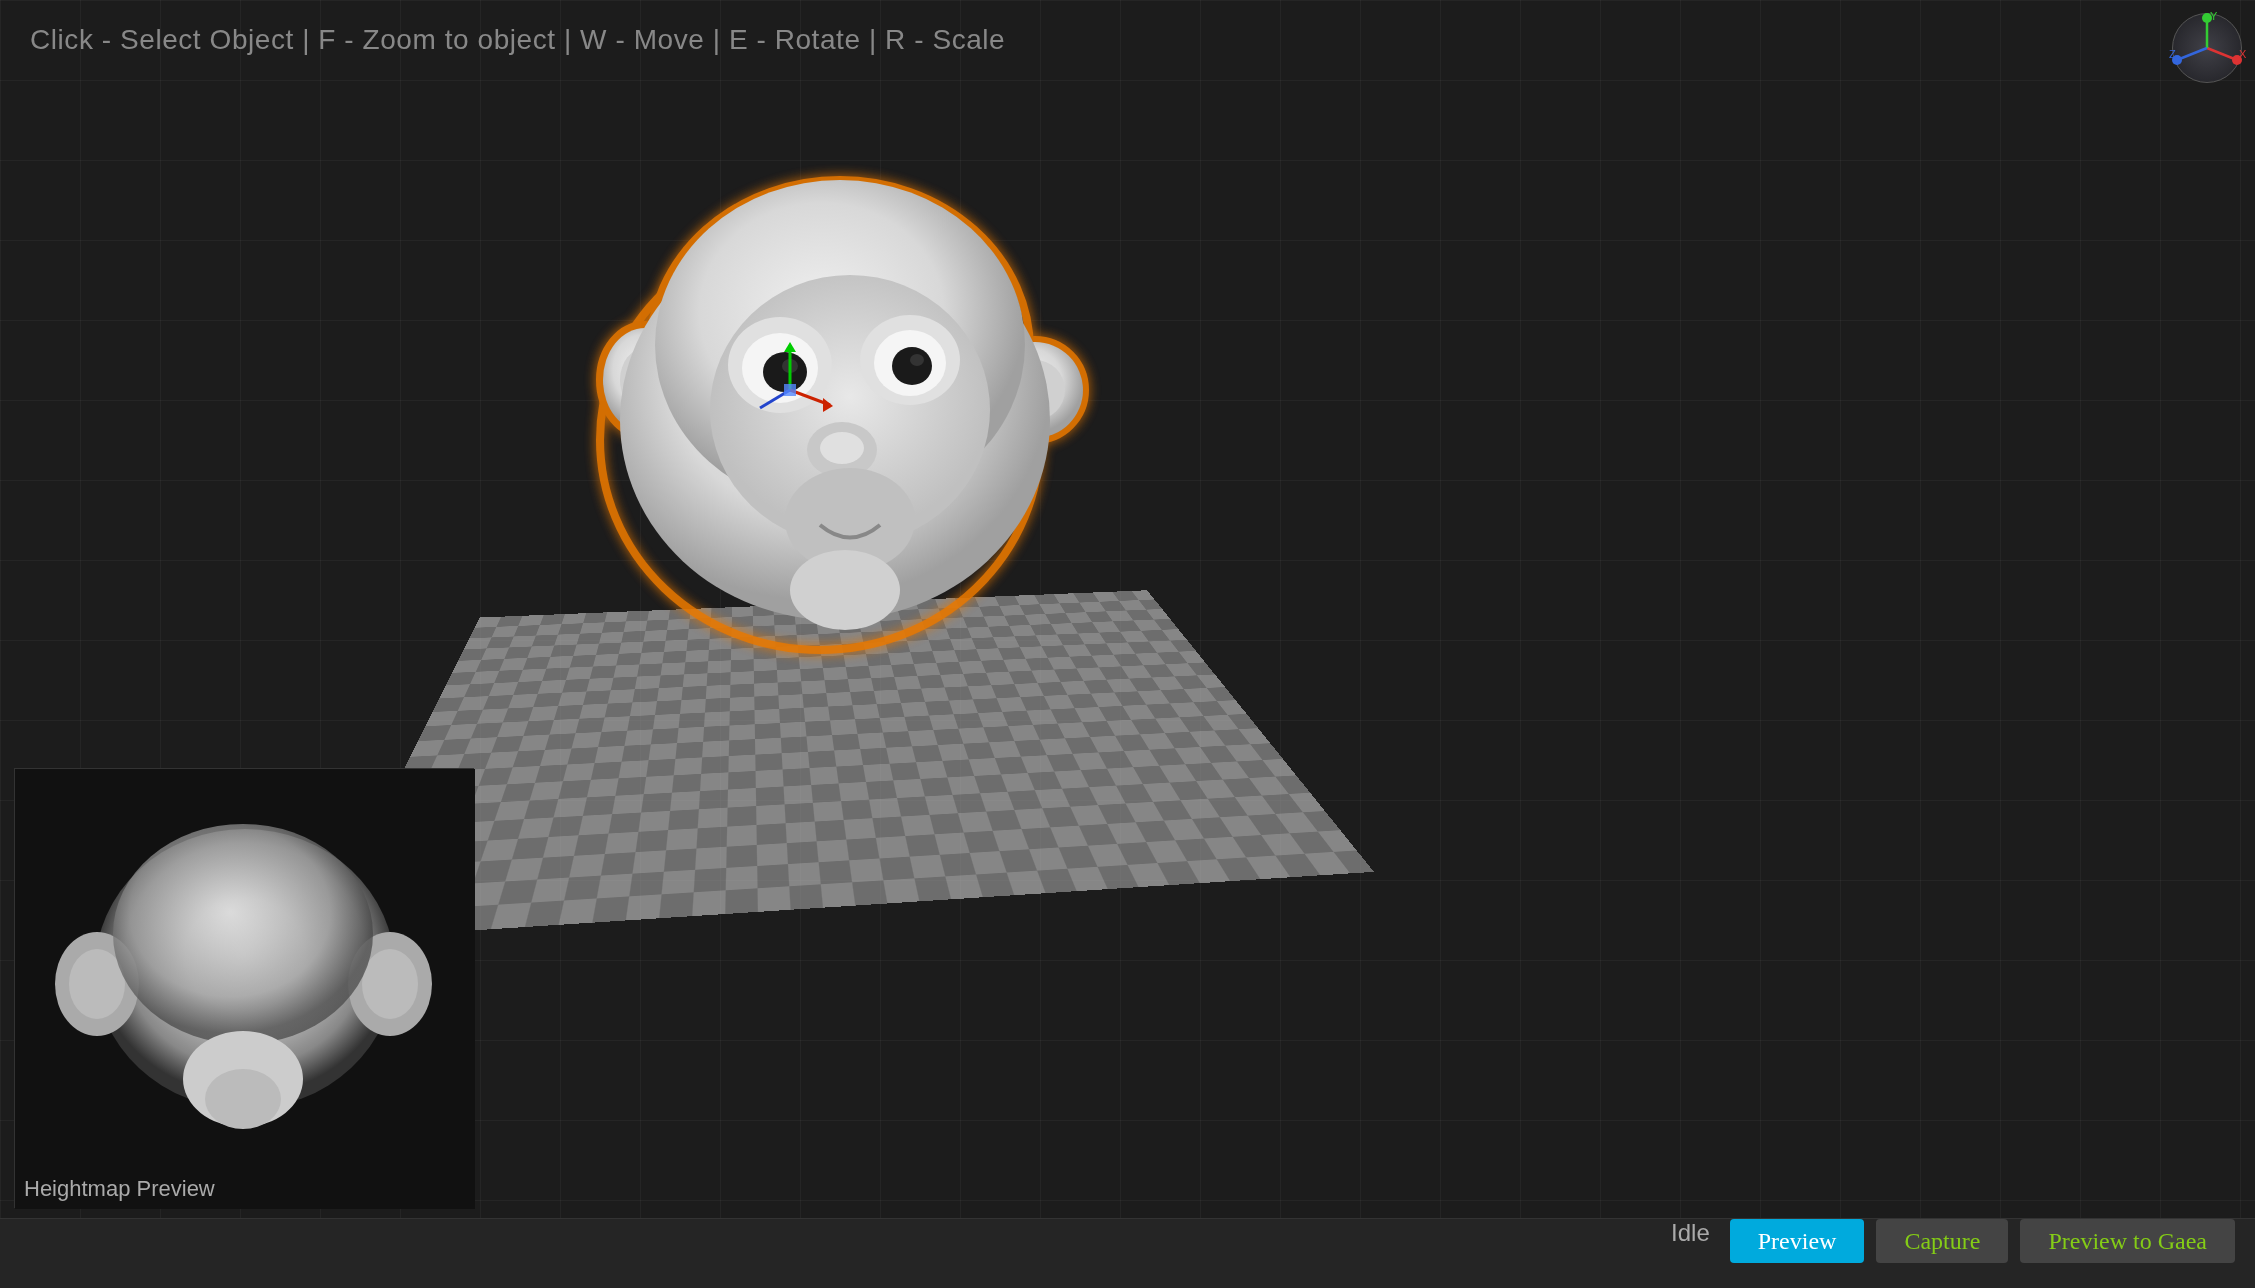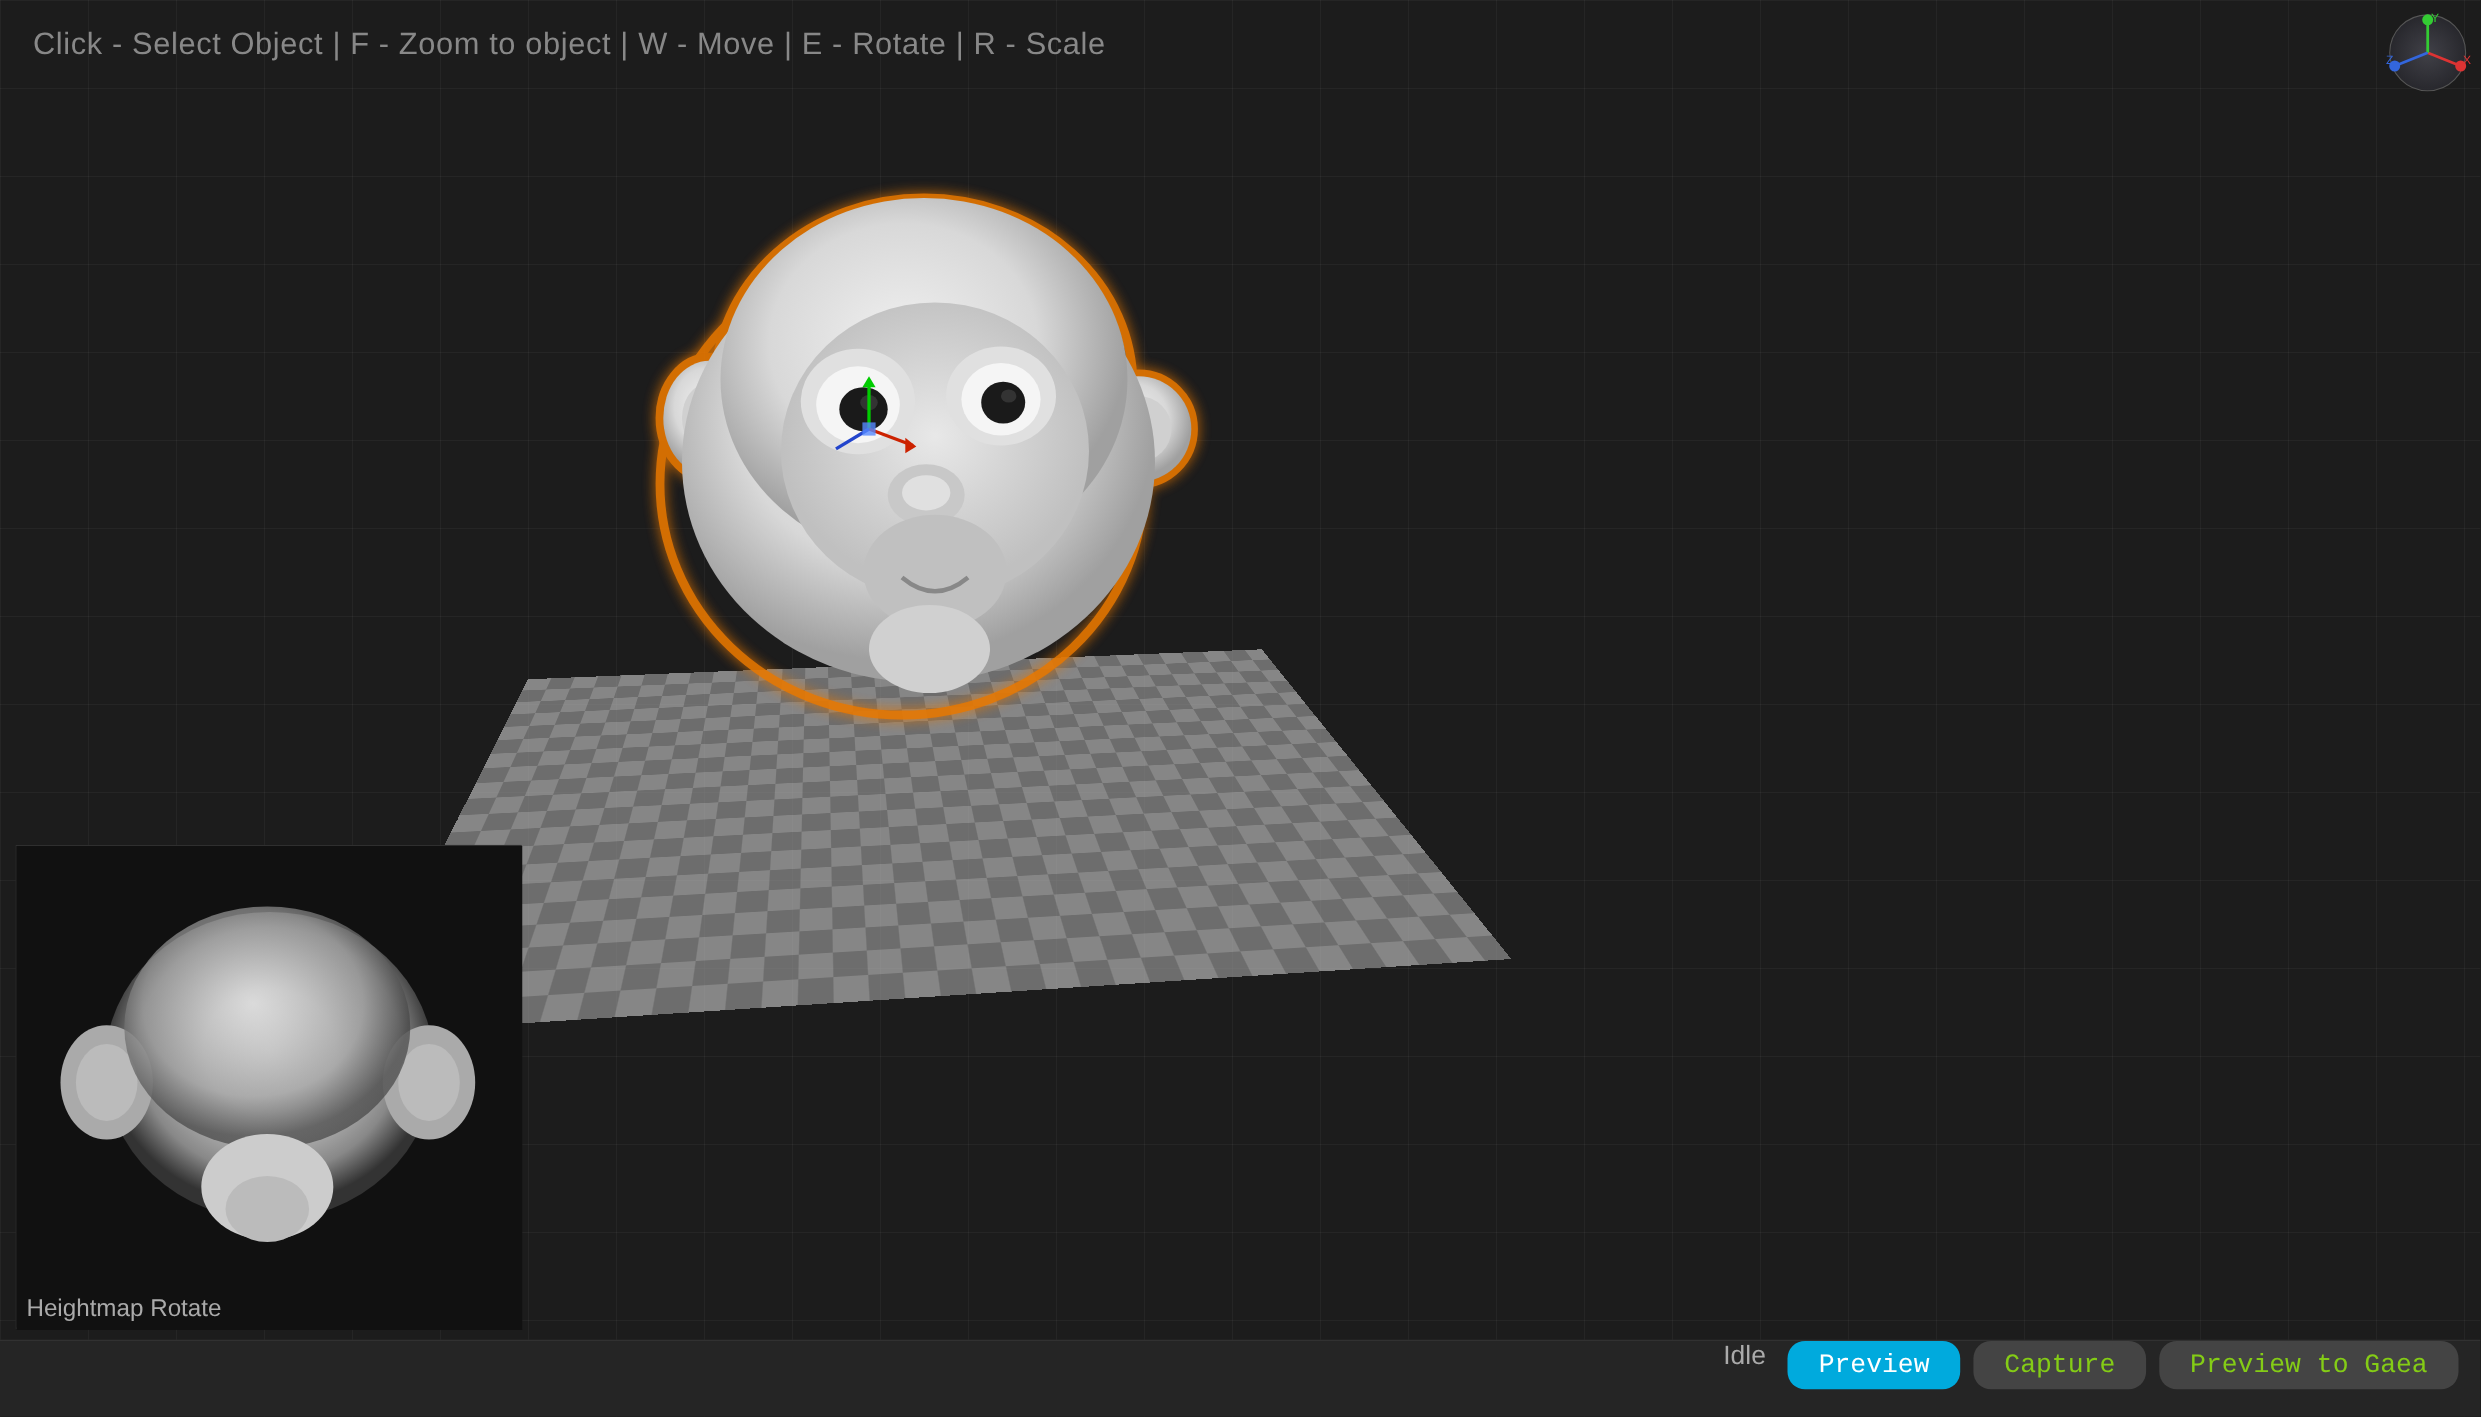--- a/index.html
+++ b/index.html
@@ -98,24 +98,24 @@
     .bottom-label {
       color: #aaa;
       font-size: 24px;
       margin-right: 8px;
     }
 
     .btn {
       height: 44px;
       padding: 0 28px;
       border: none;
-      border-radius: 16px;
+      border-radius: 4px;
       font-size: 24px;
       cursor: pointer;
-      font-family: Liberation Mono, monospace;
+      font-family: Liberation Serif, serif;
     }
 
     .btn-active {
       background: #00aadd;
       color: #fff;
     }
 
     .btn-default {
       background: #444;
       color: #84cc16;
@@ -303,21 +303,21 @@
       <ellipse cx="375" cy="215" rx="28" ry="35" fill="#bbb"></ellipse>
 
       <ellipse cx="228" cy="165" rx="130" ry="110" fill="url(#previewGrad2)" opacity="0.7"></ellipse>
 
       <ellipse cx="228" cy="310" rx="60" ry="48" fill="#ccc"></ellipse>
       <ellipse cx="228" cy="330" rx="38" ry="30" fill="#bbb"></ellipse>
     </svg>
   </div>
 
   <div id="preview-label">
-    <span>Heightmap Rotate</span>
+    <span>Heightmap Preview</span>
   </div>
 
   <div id="bottom-bar">
     <span class="bottom-label">Idle</span>
     <button class="btn btn-active">Preview</button>
     <button class="btn btn-default">Capture</button>
     <button class="btn btn-default">Preview to Gaea</button>
   </div>
 
 </div>

